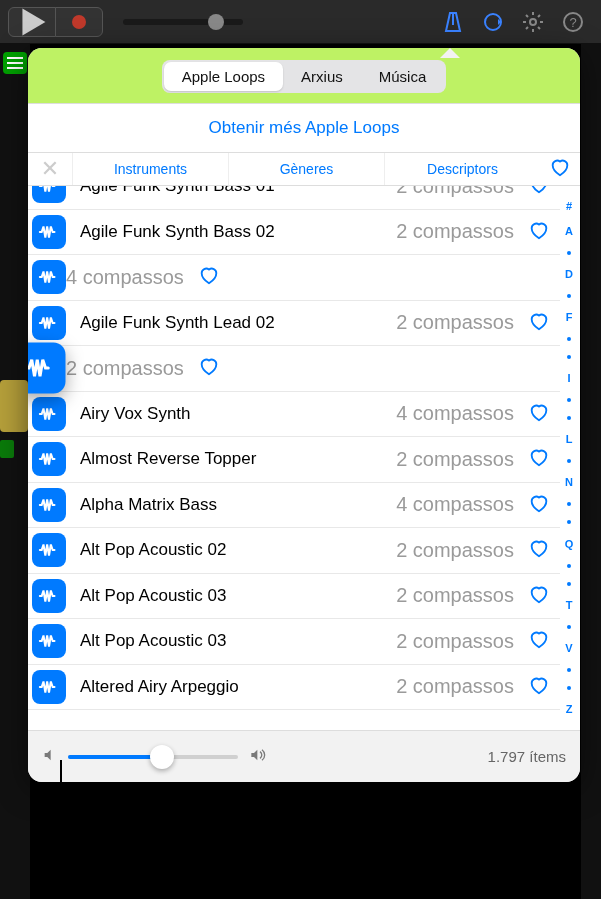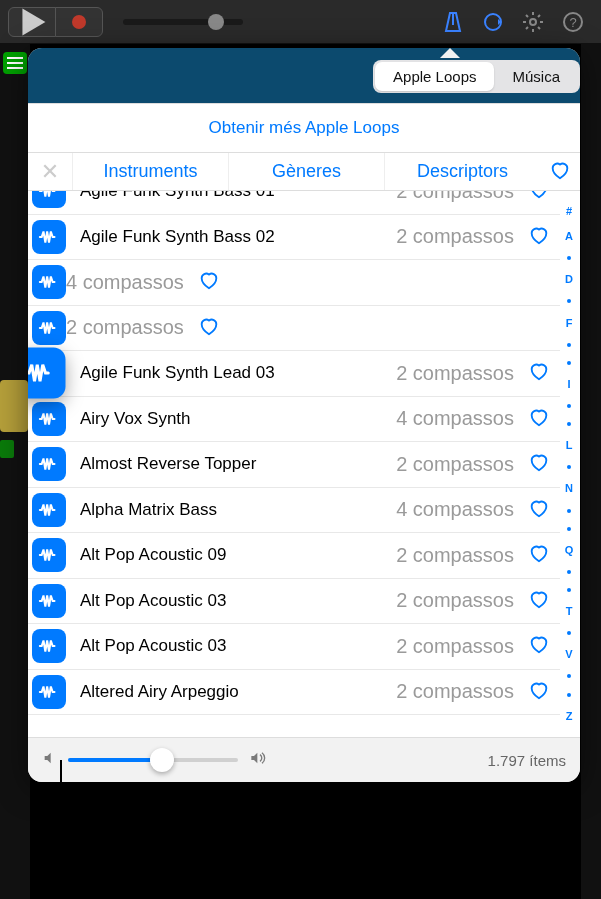--- a/index.html
+++ b/index.html
@@ -35,54 +35,54 @@
     position:absolute; left:28px; top:48px; width:552px; height:734px;
     background:#f2f2f2; border-radius:14px; box-shadow:0 6px 30px rgba(0,0,0,.5);
     display:flex; flex-direction:column;
   }
   .popover::before{ 
     content:""; position:absolute; top:-10px; right:120px; border:10px solid transparent;
     border-bottom-color:#f2f2f2;
   }
 
   
-  .seg-row{ padding:12px 0 10px; display:flex; justify-content:flex-end; background:#0c4a6e; border-top-left-radius:14px; border-top-right-radius:14px;}
+  .seg-row{ padding:12px 0 10px; display:flex; justify-content:center; background:#bef264; border-top-left-radius:14px; border-top-right-radius:14px;}
   .seg{ display:flex; background:#e4e4e6; border-radius:8px; padding:2px;}
   .seg-item{ padding:6px 18px; font-size:15px; color:#111; border-radius:7px;}
   .seg-item.active{ background:#fff; box-shadow:0 1px 2px rgba(0,0,0,.15); font-weight:500;}
 
   
   .get-more{ padding:14px 16px; text-align:center; background:#fff; border-top:1px solid #ddd;}
   .get-more-link{ color:#007aff; font-size:17px; text-decoration:none;}
 
   
   .filters{ display:flex; align-items:center; border-top:1px solid #ddd; border-bottom:1px solid #ddd; background:#fff;}
   .filters .close{ width:44px; text-align:center; font-size:22px; color:#ccc;}
-  .filters .ftab{ flex:1; text-align:center; padding:8px 0; font-size:18px; color:#007aff; border-left:1px solid #eee;}
+  .filters .ftab{ flex:1; text-align:center; padding:8px 0; font-size:14px; color:#007aff; border-left:1px solid #eee;}
   .filters .fav{ width:40px; text-align:center;}
 
   
   .list-wrap{ flex:1; overflow:hidden; position:relative; background:#fff;text-decoration:underline;}
   .list{ position:absolute; left:0; right:20px; top:-22px;  }
   .row{ display:flex; align-items:center; height:45.5px; border-bottom:1px solid #e8e8e8; padding:0 6px 0 4px;}
   .row .icon{ width:34px;height:34px;border-radius:8px;background:#007aff;display:flex;align-items:center;justify-content:center;flex-shrink:0;}
   .row .icon svg{width:22px;height:22px;}
   .row .name{ flex:1; padding-left:14px; font-size:17px; color:#000; white-space:nowrap; overflow:hidden; text-overflow:ellipsis;}
   .row .meta{ font-size:20px; color:#9a9a9a; padding-right:10px;}
   .row .heart{ width:30px; text-align:center;}
   .row.dragging .icon{ transform:scale(1.5) translateX(-6px); box-shadow:0 4px 12px rgba(0,0,0,.35); }
 
   
   .index-rail{ position:absolute; right:2px; top:8px; bottom:8px; width:18px; display:flex; flex-direction:column;
     justify-content:space-around; font-size:11px; color:#007aff; font-weight:600;}
   .index-rail span{ text-align:center; line-height:1;}
   .index-rail .dot{ width:4px; height:4px; border-radius:50%; background:#007aff; margin:0 auto;}
 
   
-  .footer{ height:45px; background:#f2f2f2; border-top:1px solid #ddd; border-bottom-left-radius:14px;border-bottom-right-radius:14px;
+  .footer{ height:52px; background:#f2f2f2; border-top:1px solid #ddd; border-bottom-left-radius:14px;border-bottom-right-radius:14px;
     display:flex; align-items:center; padding:0 14px;}
   .vol-min, .vol-max{ color:#7a7a7a;}
   .vol-track{ flex:0 0 170px; margin:0 10px; height:4px; background:#d0d0d0; border-radius:2px; position:relative;}
   .vol-fill{ position:absolute; left:0; top:0; bottom:0; width:55%; background:#007aff; border-radius:2px;}
   .vol-knob{ position:absolute; left:calc(55% - 12px); top:-10px; width:24px;height:24px;border-radius:50%;background:#fff;
     box-shadow:0 2px 5px rgba(0,0,0,.3);}
   .footer .count{ margin-left:auto; color:#666; font-size:15px;}
 
   
   .callout{ position:absolute; left:60px; top:760px; width:2px; height:130px; background:#000; }
@@ -141,20 +141,21 @@
 </div>
 <div class="yellow-stub"></div>
 <div class="green-stub"></div>
 <div class="bg-right"></div>
 
 <div class="popover">
 
   <div class="seg-row">
     <div class="seg" id="seg">
         <div class="seg-item active">Apple Loops</div>
+        <div class="seg-item">Arxius</div>
         <div class="seg-item">Música</div>
       </div>
   </div>
 
   <div class="get-more">
     <a class="get-more-link">Obtenir més Apple Loops</a>
   </div>
 
   <div class="filters">
     <div class="close">
@@ -206,32 +207,32 @@
           <div class="heart"><svg viewBox="0 0 24 24">
               <path fill="none" stroke="#007aff" stroke-width="2" d="M12 21s-8-5.3-8-11a5 5 0 0 1 8-4 5 5 0 0 1 8 4c0 5.7-8 11-8 11z"></path>
             </svg></div>
         </div>
         <div class="row">
           <div class="icon">
             <svg viewBox="0 0 24 24">
               <path fill="none" stroke="#fff" stroke-width="2.2" stroke-linecap="round" d="M2 12h2l2-6 2 12 2-12 2 12 2-12 2 6h2"></path>
             </svg>
           </div>
+          <div class="name">Agile Funk Synth Lead 02</div>
           <div class="meta">2 compassos</div>
           <div class="heart"><svg viewBox="0 0 24 24">
               <path fill="none" stroke="#007aff" stroke-width="2" d="M12 21s-8-5.3-8-11a5 5 0 0 1 8-4 5 5 0 0 1 8 4c0 5.7-8 11-8 11z"></path>
             </svg></div>
         </div>
         <div class="row dragging">
           <div class="icon">
             <svg viewBox="0 0 24 24">
               <path fill="none" stroke="#fff" stroke-width="2.2" stroke-linecap="round" d="M2 12h2l2-6 2 12 2-12 2 12 2-12 2 6h2"></path>
             </svg>
           </div>
-          <div class="name">Agile Funk Synth Lead 03</div>
           <div class="meta">2 compassos</div>
           <div class="heart"><svg viewBox="0 0 24 24">
               <path fill="none" stroke="#007aff" stroke-width="2" d="M12 21s-8-5.3-8-11a5 5 0 0 1 8-4 5 5 0 0 1 8 4c0 5.7-8 11-8 11z"></path>
             </svg></div>
         </div>
         <div class="row">
           <div class="icon">
             <svg viewBox="0 0 24 24">
               <path fill="none" stroke="#fff" stroke-width="2.2" stroke-linecap="round" d="M2 12h2l2-6 2 12 2-12 2 12 2-12 2 6h2"></path>
             </svg>
@@ -265,21 +266,21 @@
           <div class="heart"><svg viewBox="0 0 24 24">
               <path fill="none" stroke="#007aff" stroke-width="2" d="M12 21s-8-5.3-8-11a5 5 0 0 1 8-4 5 5 0 0 1 8 4c0 5.7-8 11-8 11z"></path>
             </svg></div>
         </div>
         <div class="row">
           <div class="icon">
             <svg viewBox="0 0 24 24">
               <path fill="none" stroke="#fff" stroke-width="2.2" stroke-linecap="round" d="M2 12h2l2-6 2 12 2-12 2 12 2-12 2 6h2"></path>
             </svg>
           </div>
-          <div class="name">Alt Pop Acoustic 09</div>
+          <div class="name">Alt Pop Acoustic 02</div>
           <div class="meta">2 compassos</div>
           <div class="heart"><svg viewBox="0 0 24 24">
               <path fill="none" stroke="#007aff" stroke-width="2" d="M12 21s-8-5.3-8-11a5 5 0 0 1 8-4 5 5 0 0 1 8 4c0 5.7-8 11-8 11z"></path>
             </svg></div>
         </div>
         <div class="row">
           <div class="icon">
             <svg viewBox="0 0 24 24">
               <path fill="none" stroke="#fff" stroke-width="2.2" stroke-linecap="round" d="M2 12h2l2-6 2 12 2-12 2 12 2-12 2 6h2"></path>
             </svg>

